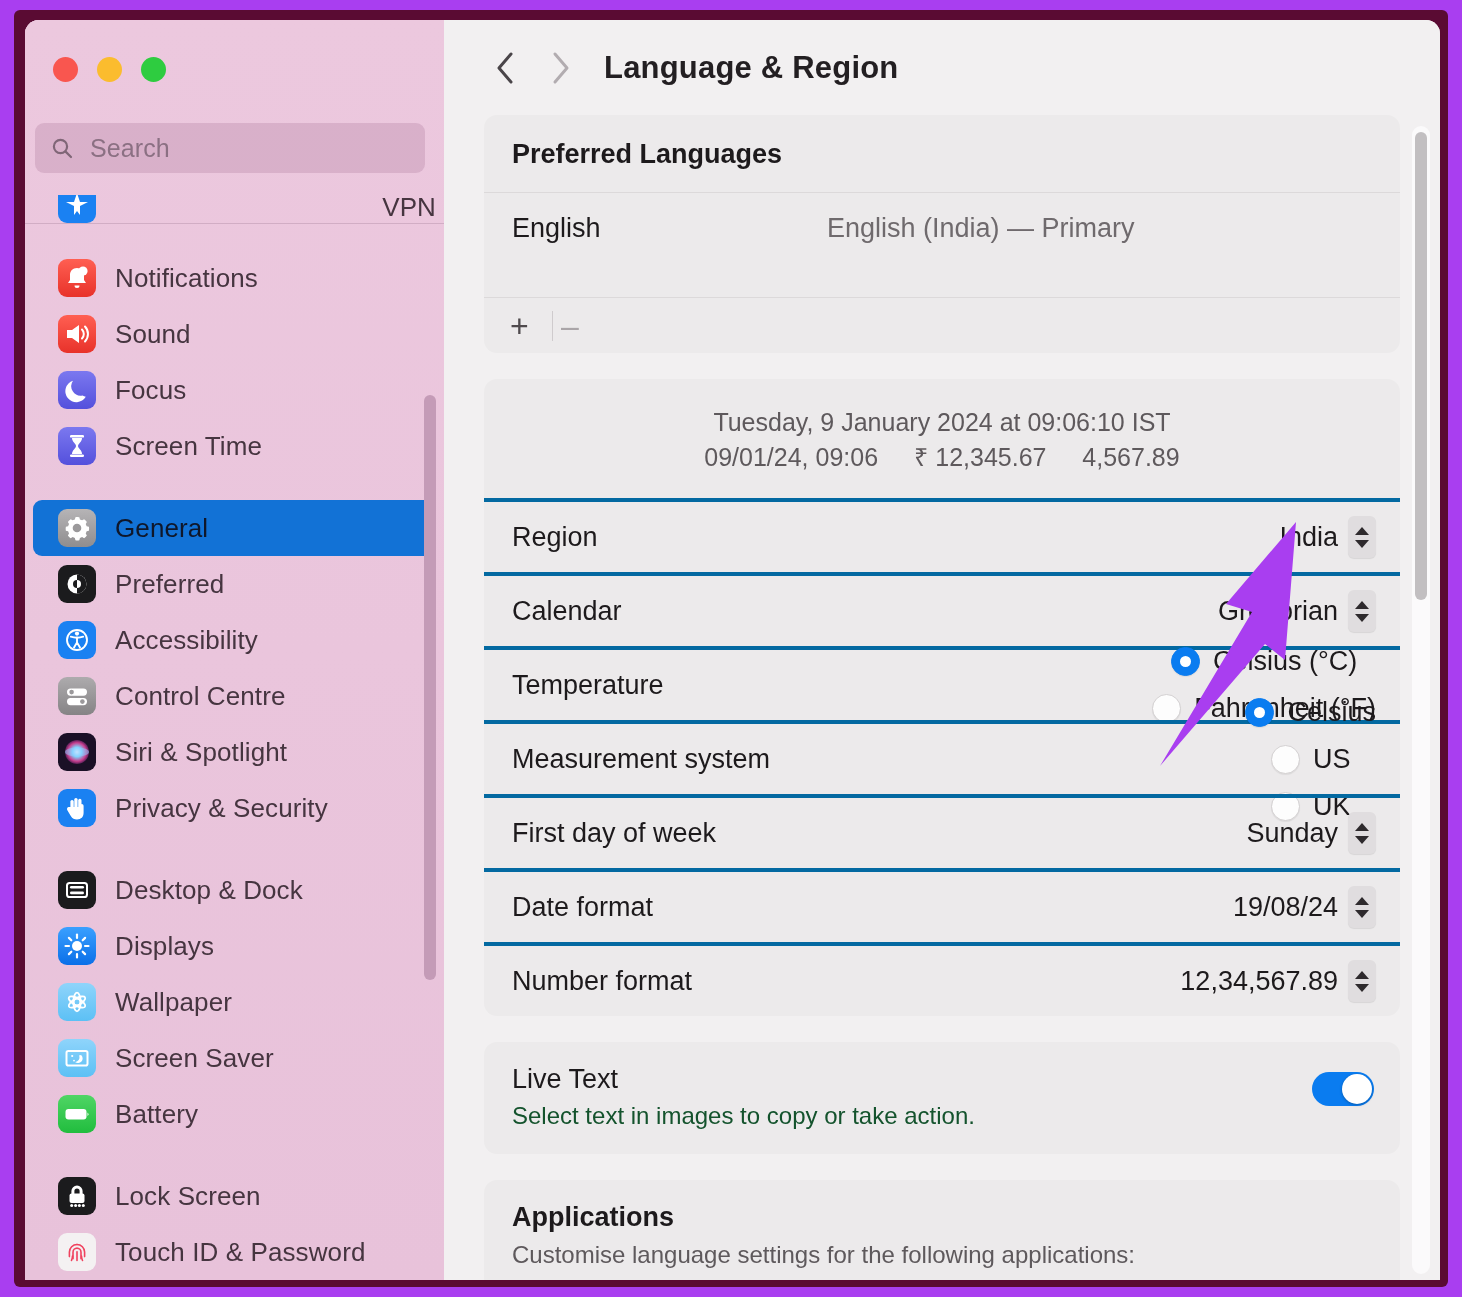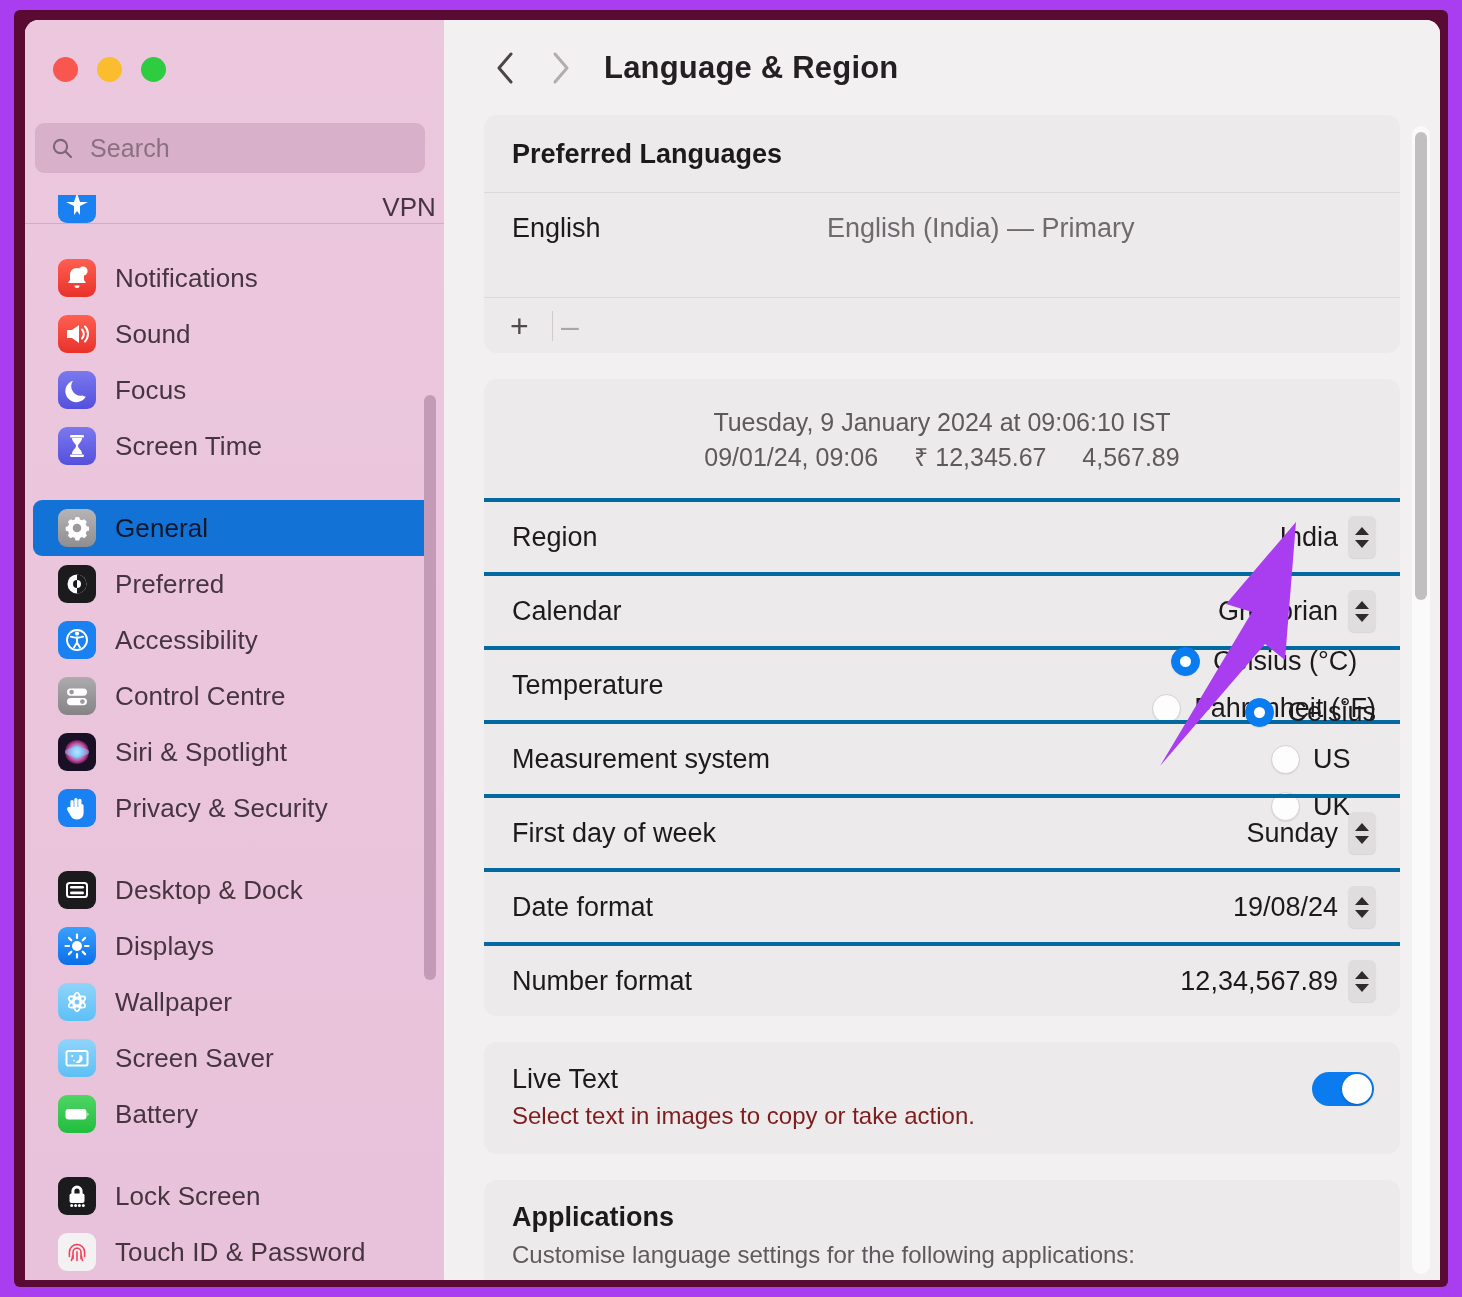--- a/index.html
+++ b/index.html
@@ -330,21 +330,21 @@
     align-items: flex-start;
   }
   .lt-texts { flex: 1; }
   .lt-title {
     font-size: 27px;
     color: #1d1a1c;
     margin-bottom: 7px;
   }
   .lt-sub {
     font-size: 24px;
-    color: #7f1d1d;
+    color: #14532d;
   }
   .toggle {
     width: 62px; height: 34px;
     border-radius: 17px;
     background: #0a7cf0;
     position: relative;
     flex: 0 0 62px;
     margin-top: 8px;
   }
   .toggle .knob {

